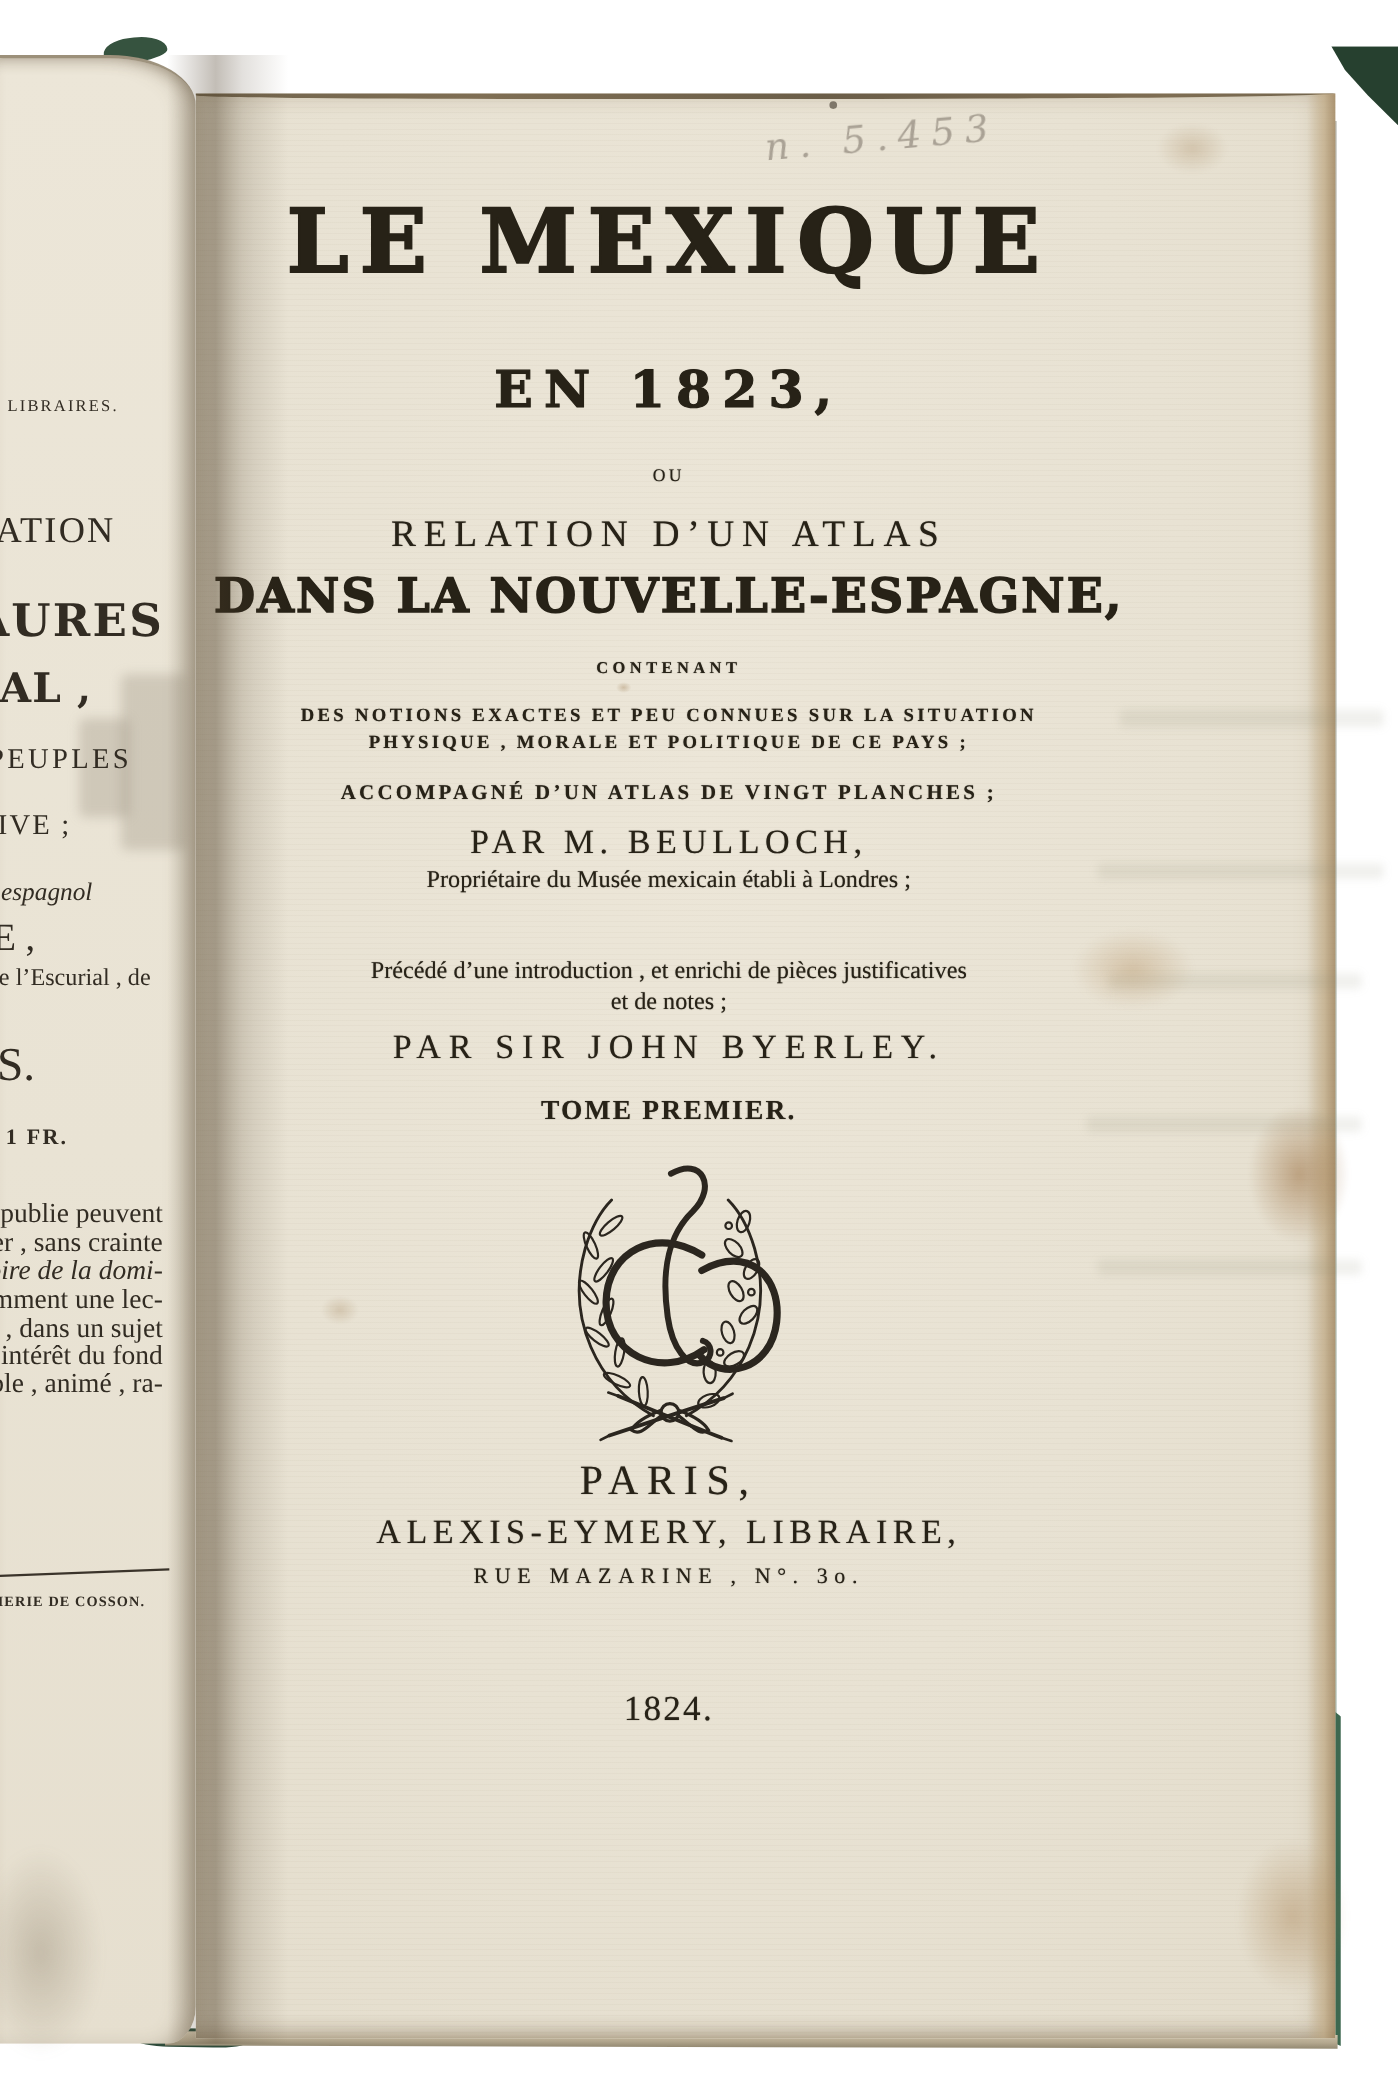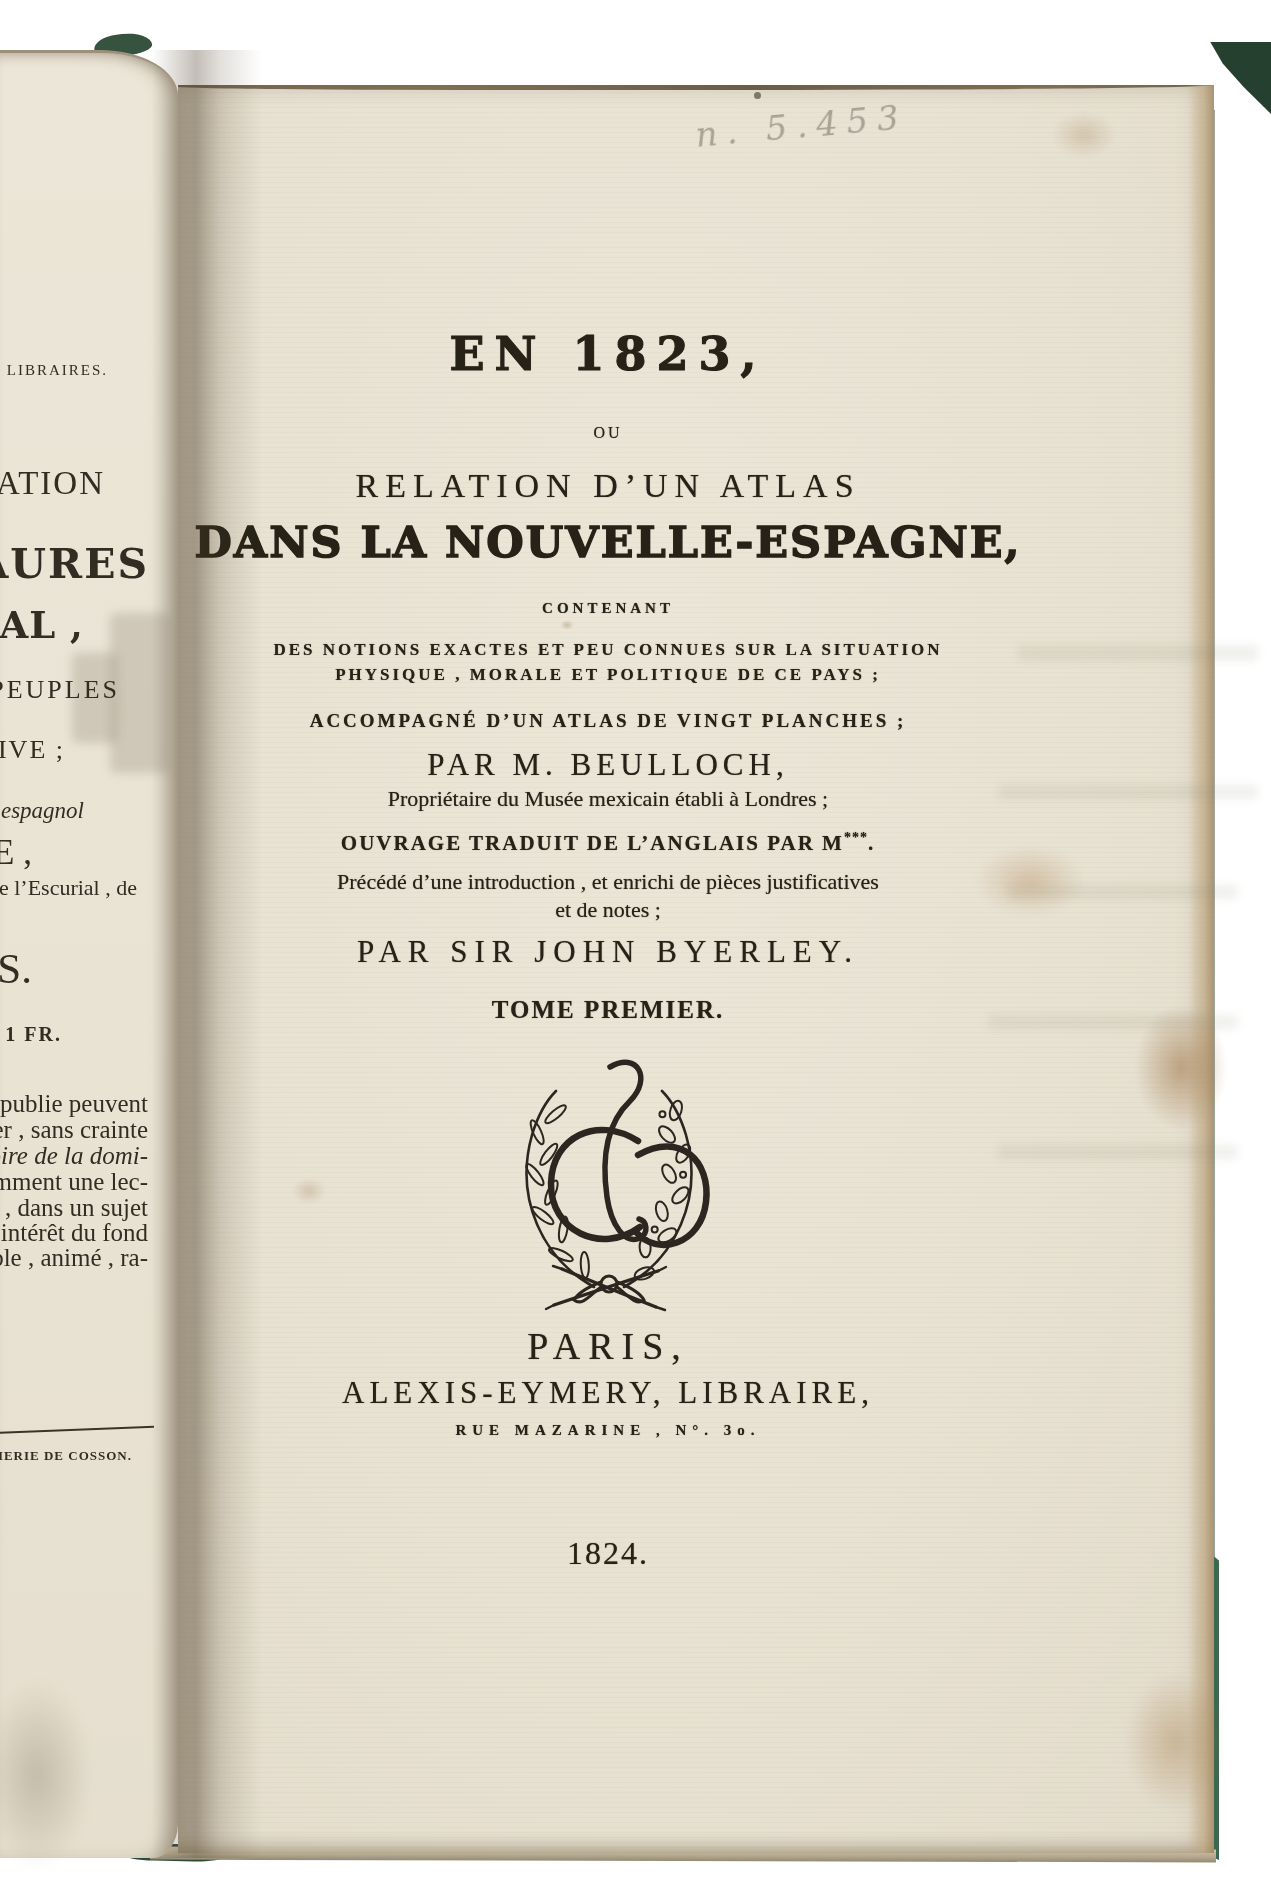--- a/index.html
+++ b/index.html
@@ -84,21 +84,21 @@
   #t-par1{top:664px;font-size:31px;letter-spacing:5px;}
   #t-prop{top:703px;font-size:22px;}
   #t-ouvrage{top:746px;font-size:21px;letter-spacing:2px;font-weight:bold;}
   #t-ouvrage sup{font-size:14px;letter-spacing:1px;}
   #t-prec1{top:786px;font-size:22px;}
   #t-prec2{top:814px;font-size:22px;}
   #t-par2{top:851px;font-size:31px;letter-spacing:7px;}
   #t-tome{top:912px;font-size:25px;letter-spacing:2px;font-weight:bold;}
   #t-paris{top:1242px;font-size:38px;letter-spacing:8px;text-align:center;}
   #t-pub{top:1292px;font-size:31px;letter-spacing:5px;}
-  #t-addr{top:1338px;font-size:15px;letter-spacing:6px;font-weight:bold;}
+  #t-addr{top:1338px;font-size:20px;letter-spacing:6px;font-weight:normal;}
   #t-year2{top:1452px;font-size:32px;letter-spacing:2px;}
 
   #vignette{position:absolute;left:310px;top:962px;width:240px;height:270px;}
   #vignette svg{width:100%;height:100%;}
 
   
   #pencil-note{position:absolute;left:695px;top:104px;width:250px;z-index:5;
      font-family:"DejaVu Serif",serif;font-style:italic;font-size:34px;letter-spacing:9px;
      color:rgba(118,110,98,.55);transform:rotate(-5deg);filter:blur(.4px);white-space:nowrap;}
 
@@ -158,31 +158,31 @@
     <div id="lp-rule" data-name="imprint-rule"></div>
     <div class="lp lp-19" data-name="facing-page-imprint">PRIMERIE DE COSSON.</div>
   </div>
 
   <div id="gutter" data-name="gutter-shadow"></div>
 
   <div id="title-page" data-name="title-page">
     <div id="deckle-right" data-name="deckle-edge"></div>
 
     <div id="text-col" data-name="title-text-column">
+      <div class="tl fat" id="t-title" data-name="book-title">LE MEXIQUE</div>
       <div class="tl fat" id="t-year" data-name="title-year-line">EN 1823,</div>
       <div class="tl" id="t-ou" data-name="ou-line">OU</div>
       <div class="tl" id="t-relation" data-name="relation-line">RELATION D’UN ATLAS</div>
       <div class="tl fat" id="t-nesp" data-name="nouvelle-espagne-line">DANS LA NOUVELLE-ESPAGNE,</div>
       <div class="tl" id="t-contenant" data-name="contenant-line">CONTENANT</div>
       <div class="tl" id="t-not1" data-name="notions-line-1">DES NOTIONS EXACTES ET PEU CONNUES SUR LA SITUATION</div>
       <div class="tl" id="t-not2" data-name="notions-line-2">PHYSIQUE , MORALE ET POLITIQUE DE CE PAYS ;</div>
       <div class="tl" id="t-atlas" data-name="atlas-line">ACCOMPAGNÉ D’UN ATLAS DE VINGT PLANCHES ;</div>
       <div class="tl" id="t-prop" data-name="author-description-line">Propriétaire du Musée mexicain établi à Londres ;</div>
       <div class="tl" id="t-par1" data-name="author-line">PAR M. BEULLOCH,</div>
-      <div class="tl" id="t-ouvrage" data-name="translation-line"><span data-name="translation-text">OUVRAGE TRADUIT DE L’ANGLAIS PAR M</span><sup data-name="asterisks">***</sup><span data-name="translation-period">.</span></div>
       <div class="tl" id="t-prec1" data-name="preface-line-1">Précédé d’une introduction , et enrichi de pièces justificatives</div>
       <div class="tl" id="t-prec2" data-name="preface-line-2">et de notes ;</div>
       <div class="tl" id="t-par2" data-name="editor-line">PAR SIR JOHN BYERLEY.</div>
       <div class="tl" id="t-tome" data-name="volume-line">TOME PREMIER.</div>
 
       <div id="vignette" data-name="wreath-monogram-vignette">
         <svg viewBox="0 0 240 270" xmlns="http://www.w3.org/2000/svg">
           <g stroke="#2b261f" fill="none" stroke-linecap="round">
             <g data-name="laurel-branch" id="g-laurel">
               <path d="M106,240 C55,212 26,152 44,88 C50,68 58,54 68,44" stroke-width="2.6"></path>

